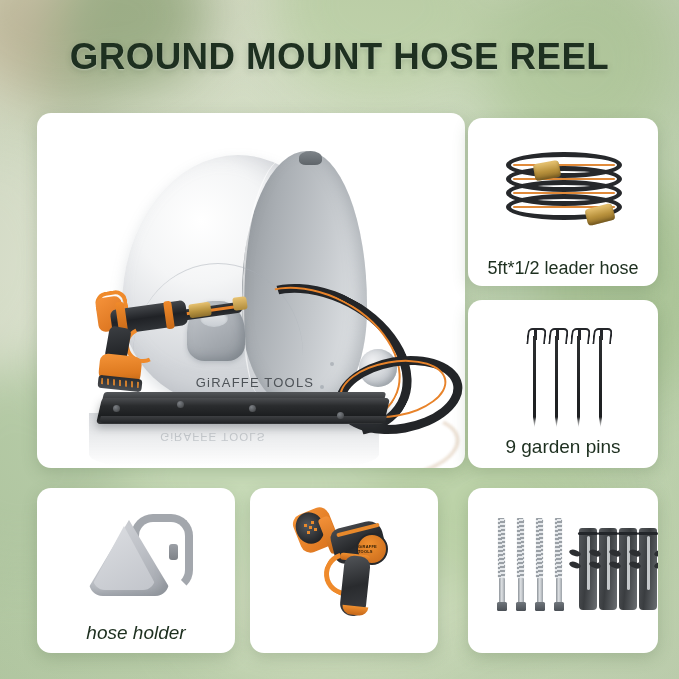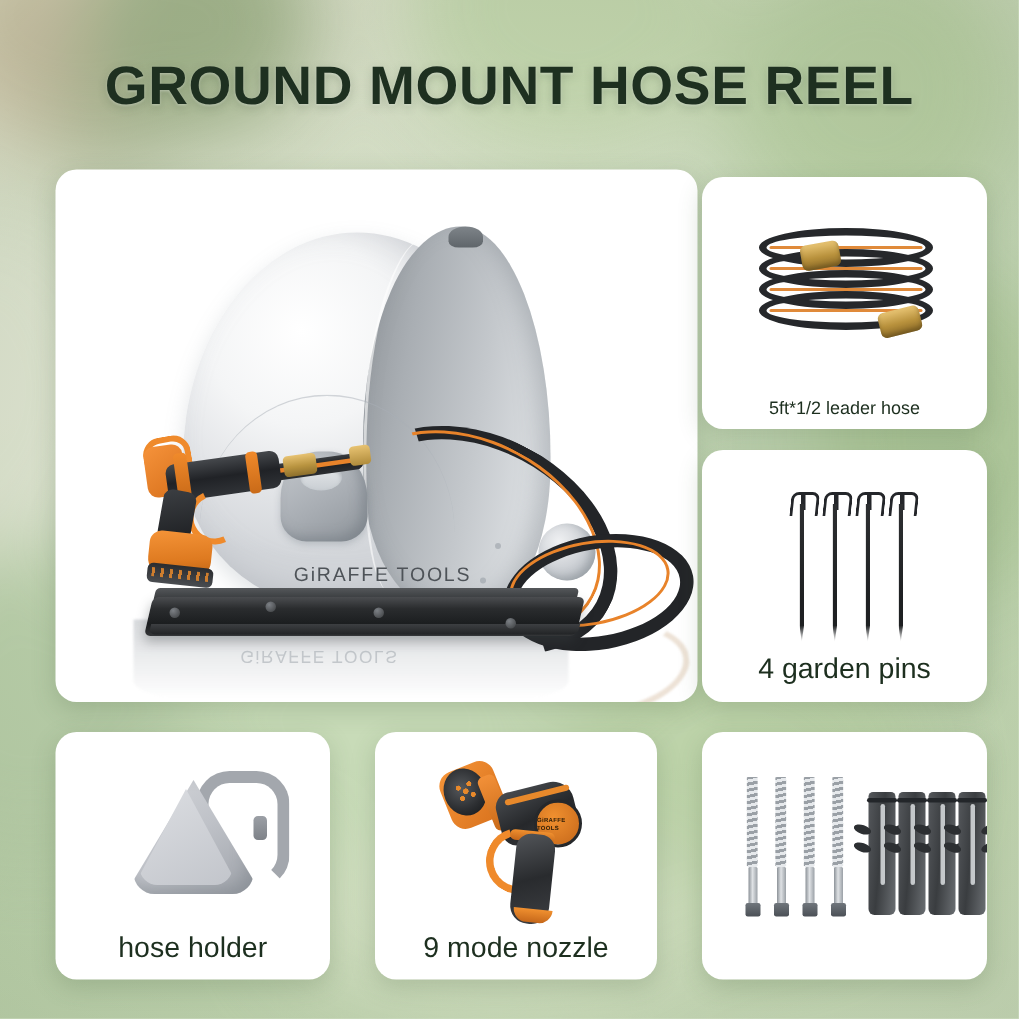--- a/index.html
+++ b/index.html
@@ -34,31 +34,31 @@
 
   
   .card{
     position:absolute;background:#fff;border-radius:14px;
     box-shadow:0 5px 16px rgba(70,95,60,.22);
     overflow:hidden;
   }
   .card-main   {left:37px; top:113px; width:428px; height:355px;}
   .card-hose   {left:468px;top:118px; width:190px; height:168px;}
   .card-pins   {left:468px;top:300px; width:190px; height:168px;}
-  .card-holder {left:37px; top:488px; width:183px; height:165px;}
+  .card-holder {left:37px; top:488px; width:198px; height:165px;font-style:italic;}
   .card-nozzle {left:250px;top:488px; width:188px; height:165px;}
   .card-anchor {left:468px;top:488px; width:190px; height:165px;}
 
   .cap{
     position:absolute;left:0;right:0;bottom:9px;text-align:center;
     color:#1d2f1f;font-size:19px;font-weight:normal;
     font-family:"Liberation Sans","DejaVu Sans",sans-serif;
     white-space:nowrap;
   }
-  .card-hose .cap{font-size:12px;bottom:7px;}
+  .card-hose .cap{font-size:18px;bottom:7px;}
   .card-pins .cap{bottom:10px;}
   .art{position:absolute;left:0;right:0;top:0;bottom:0;}
 
   
   .reel-stage{position:absolute;left:0;top:0;width:428px;height:355px;}
 
   
   .reflect{
     position:absolute;left:52px;top:300px;width:290px;height:62px;
     background:linear-gradient(180deg,rgba(205,208,212,.75),rgba(255,255,255,0) 85%);
@@ -568,21 +568,21 @@
           <div class="barb"></div>
           <div class="shaft"></div>
         </div>
       <div class="pin" style="left:124px;">
           <div class="hook"></div>
           <div class="barb"></div>
           <div class="shaft"></div>
         </div>
     </div>
   </div>
-  <div class="cap">4 garden pins</div>
+  <div class="cap">9 garden pins</div>
 </div>
 
 <div class="card card-holder">
   <div class="art">
     <div class="holder">
       <div class="holder-hook"></div>
       <div class="holder-body"></div>
       <div class="holder-face"></div>
       <div class="holder-tab"></div>
     </div>
@@ -601,21 +601,20 @@
       <div class="nz-stripe"></div>
       <div class="nz-guard"></div>
       <div class="nz-badge">
         <span>GiRAFFE TOOLS</span>
       </div>
       <div class="nz-grip-t"></div>
       <div class="nz-grip"></div>
       <div class="nz-grip-b"></div>
     </div>
   </div>
-  <div class="cap">9 mode nozzle</div>
 </div>
 
 <div class="card card-anchor">
   <div class="art">
     <div class="as">
       <div class="screw" style="left:26px;">
           <div class="thread"></div>
           <div class="shank"></div>
           <div class="head"></div>
         </div>

